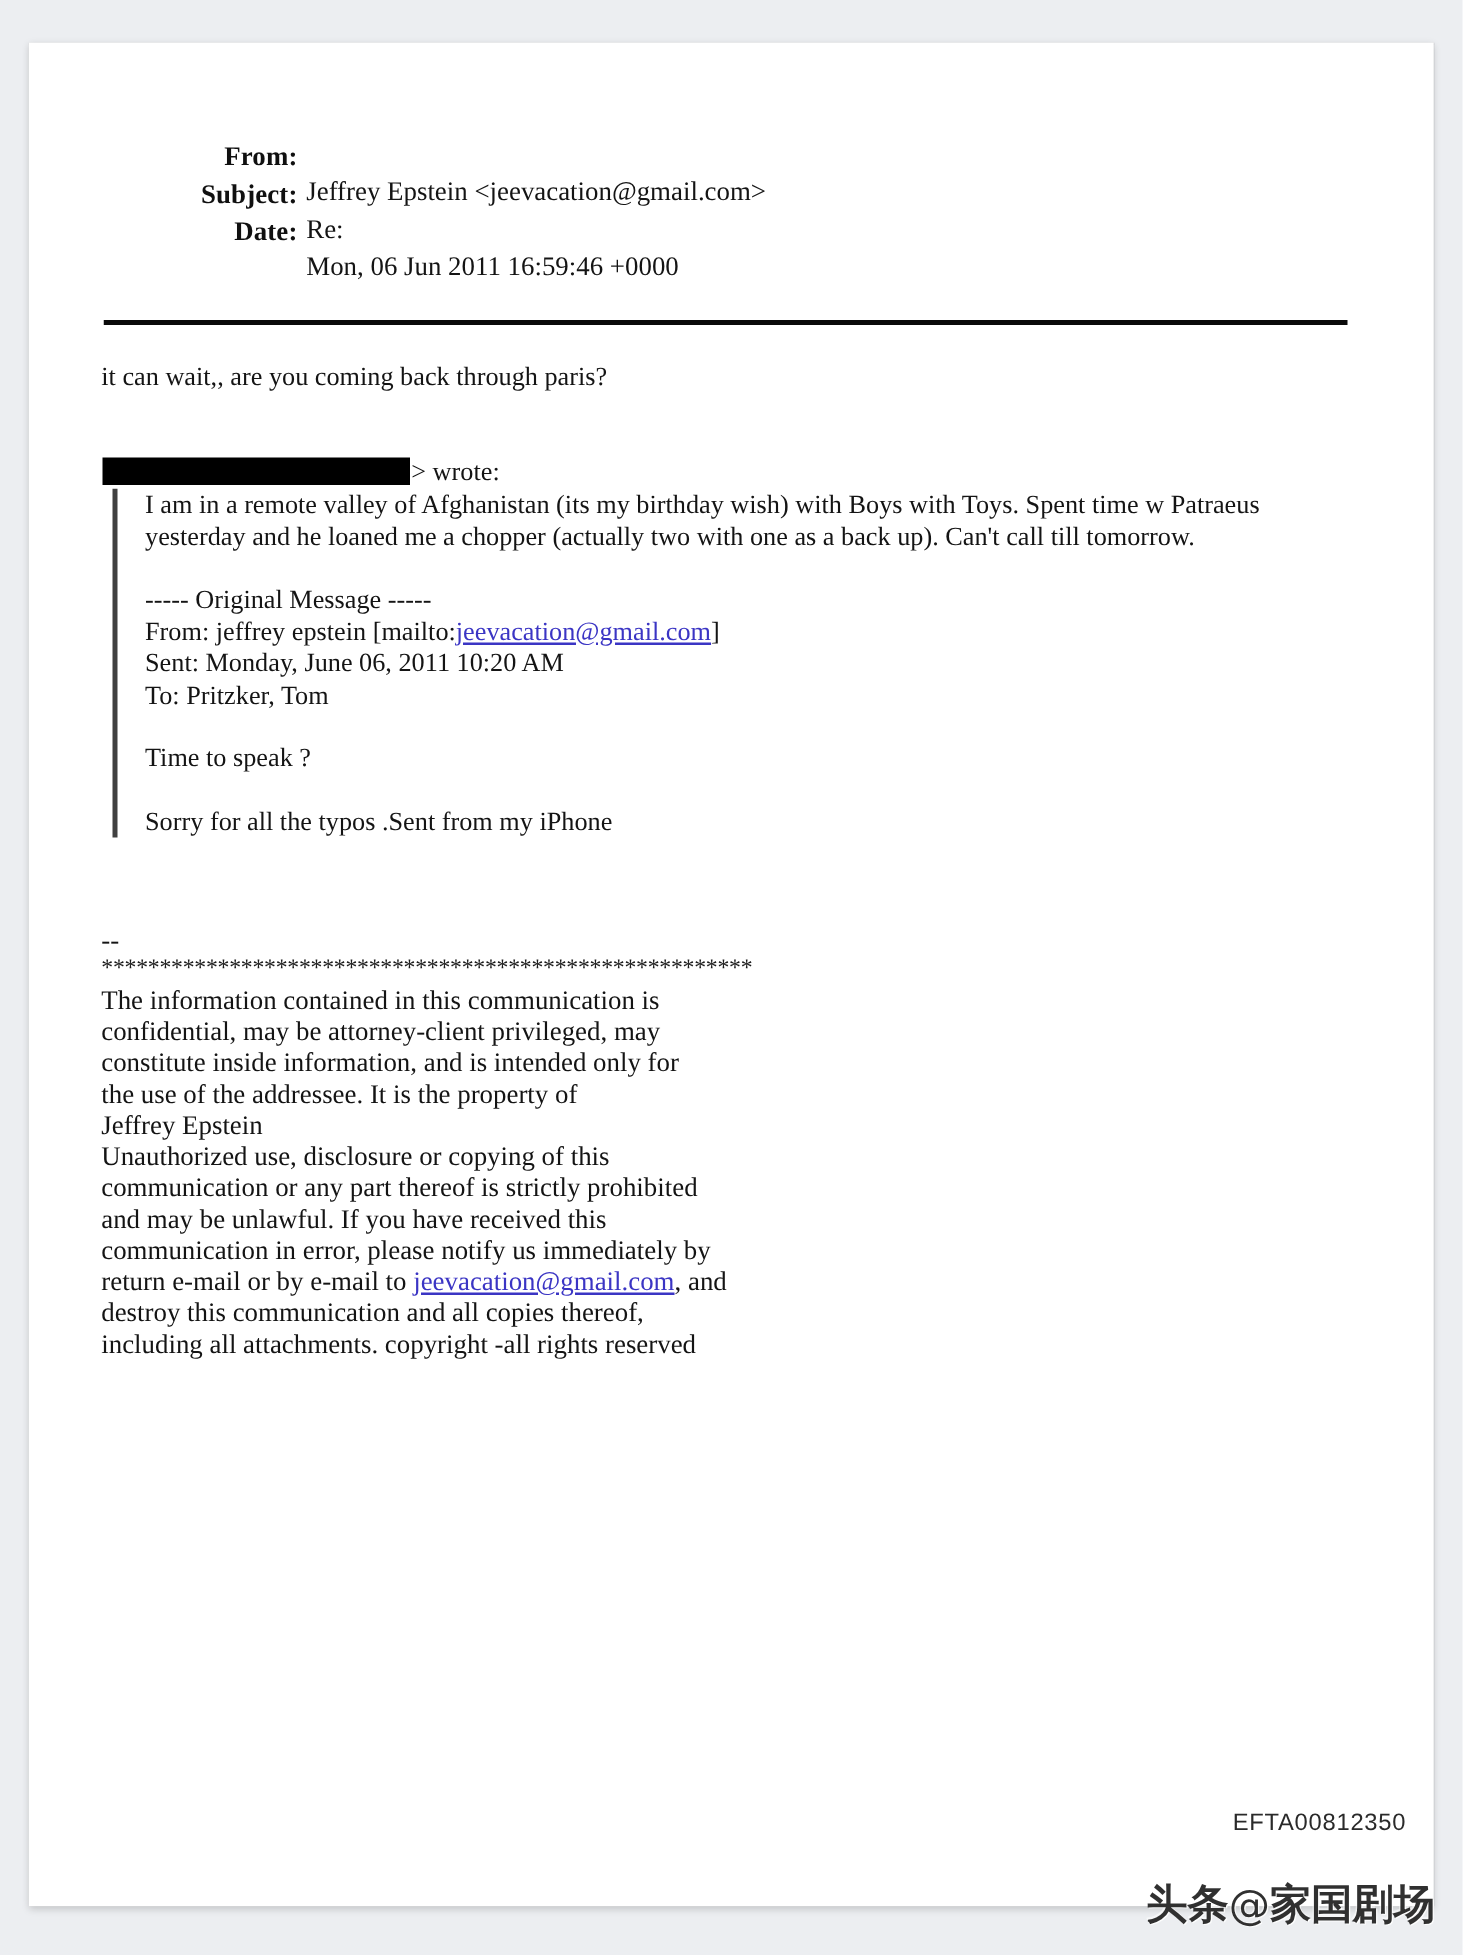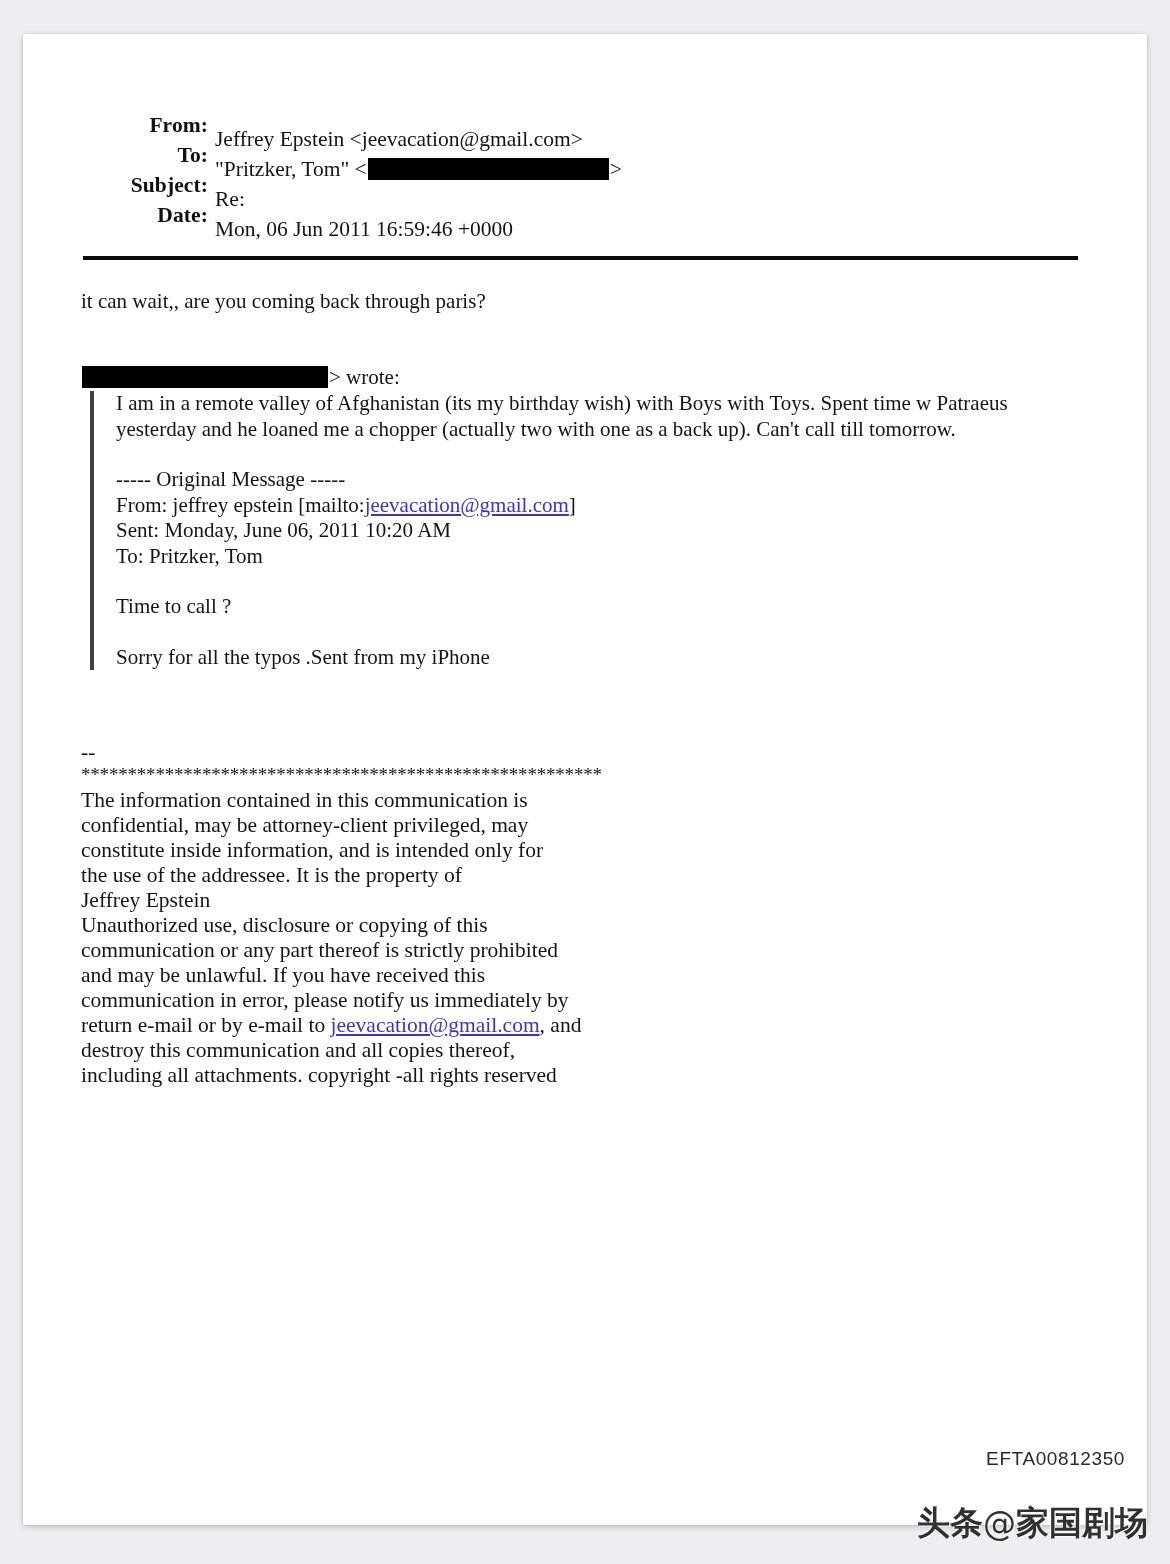--- a/index.html
+++ b/index.html
@@ -28,23 +28,24 @@
 
   
   #email-header {
     position: absolute;
     left: 0;
     top: 76px;
     width: 1124px;
   }
   .hdr-row {
     display: flex;
-    align-items: center;
+    align-items: flex-start;
     height: 30px;
     line-height: 30px;
+    padding-left: 30px;
   }
   .hdr-label {
     width: 185px;
     text-align: right;
     font-weight: bold;
     font-size: 21.5px;
     color: #101010;
     letter-spacing: 0.1px;
     white-space: nowrap;
   }
@@ -179,28 +180,20 @@
 
 <div id="page-sheet">
 
   <div id="email-header">
 
     <div class="hdr-row">
       <span class="hdr-label">From:</span>
       <span class="hdr-value">Jeffrey Epstein &lt;jeevacation@gmail.com&gt;</span>
     </div>
 
-    <div class="hdr-row">
-      <span class="hdr-label">To:</span>
-      <span class="hdr-value">
-        <span>"Pritzker, Tom" &lt;</span>
-        <span class="redaction-bar to-bar"></span>
-        <span>&gt;</span>
-      </span>
-    </div>
 
     <div class="hdr-row">
       <span class="hdr-label">Subject:</span>
       <span class="hdr-value">Re:</span>
     </div>
 
     <div class="hdr-row">
       <span class="hdr-label">Date:</span>
       <span class="hdr-value">Mon, 06 Jun 2011 16:59:46 +0000</span>
     </div>
@@ -231,21 +224,21 @@
 
       <div class="quoted-line">
         <span>From: jeffrey epstein [mailto:</span><a class="email-link" href="#">jeevacation@gmail.com</a><span>]</span>
       </div>
 
       <div class="quoted-line">Sent: Monday, June 06, 2011 10:20 AM</div>
       <div class="quoted-line">To: Pritzker, Tom</div>
 
       <div class="quoted-gap"></div>
 
-      <div class="quoted-line">Time to call ?</div>
+      <div class="quoted-line">Time to speak ?</div>
 
       <div class="quoted-gap"></div>
 
       <div class="quoted-line">Sorry for all the typos .Sent from my iPhone</div>
 
     </div>
   </div>
 
   <div id="signature-block">
 

